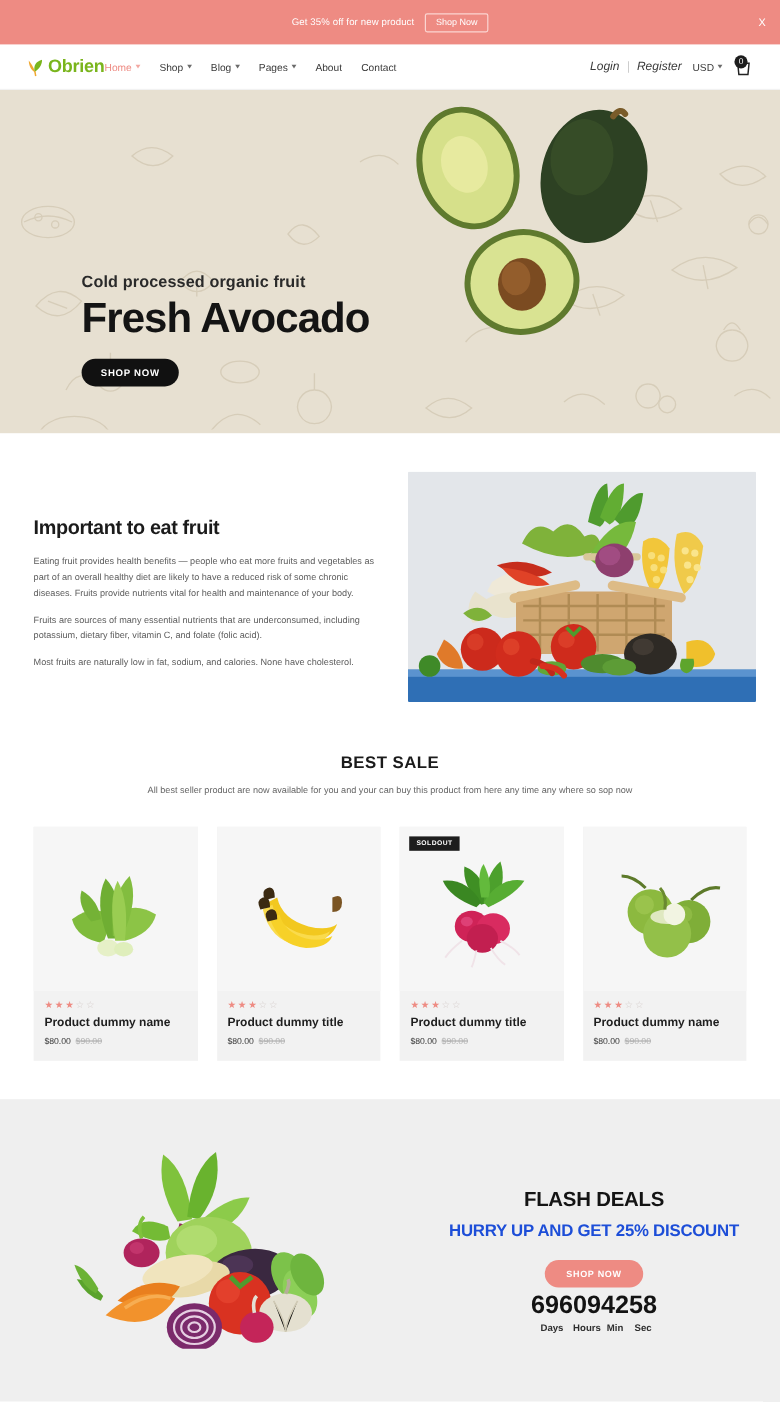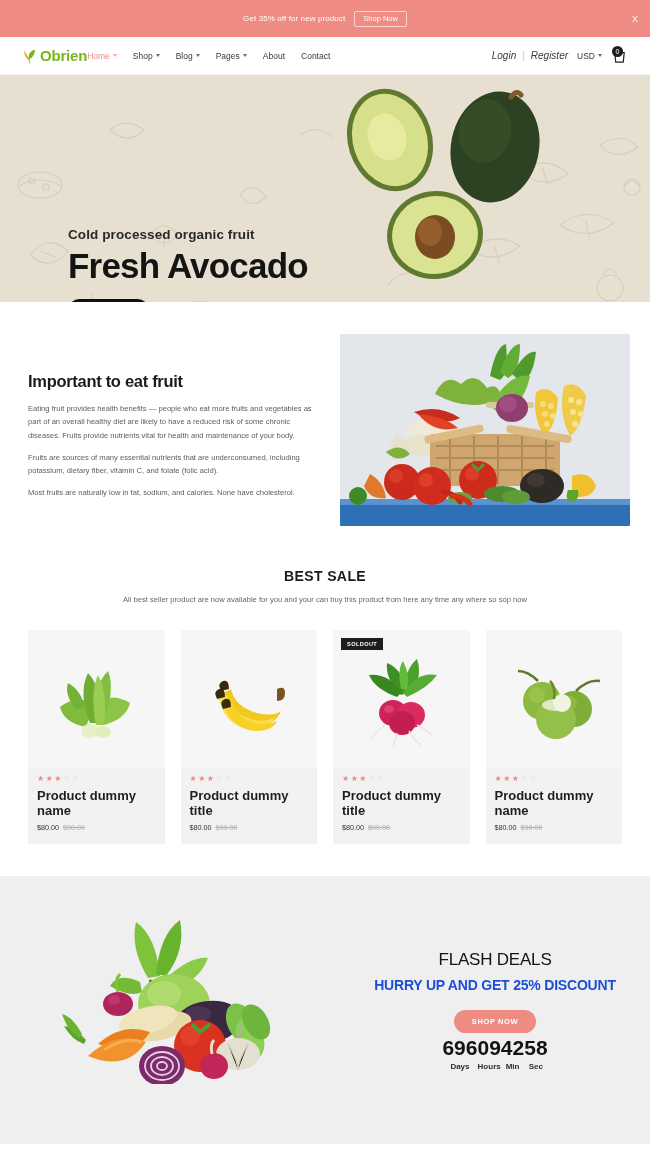--- a/index.html
+++ b/index.html
@@ -61,21 +61,21 @@
   .cart { position: relative; cursor: pointer; width: 17px; height: 17px; }
   .cart-badge {
     position: absolute; top: -1px; left: 1px;
     width: 11px; height: 11px; border-radius: 50%;
     background: #1d1d1d; color: #fff; font-size: 7px;
     display: flex; align-items: center; justify-content: center;
   }
 
   
   .hero {
-    height: 227px; background: #e7e0d1; position: relative; overflow: hidden;
+    height: 286px; background: #e7e0d1; position: relative; overflow: hidden;
   }
   .hero-sketch { position: absolute; inset: 0; opacity: .35; }
   .hero-content { position: absolute; left: 68px; top: 152px; z-index: 3; }
   .hero-sub {
     font-size: 13.5px; color: #2a2a2a; font-weight: 600; letter-spacing: .1px;
   }
   .hero-title {
     font-size: 35px; font-weight: bold; color: #141414;
     letter-spacing: -.8px; margin-top: 6px; line-height: 1;
   }
@@ -125,35 +125,35 @@
   }
   .soldout {
     position: absolute; top: 8px; left: 8px; z-index: 4;
     background: #1d1d1d; color: #fff; font-size: 5.6px; font-weight: bold;
     padding: 3px 6px; letter-spacing: .4px;
   }
   .card-body { padding: 8px 9px 12px; }
   .stars { display: flex; gap: 1.5px; margin-bottom: 5px; }
   .star { font-size: 8px; color: #ee8b83; line-height: 1; }
   .star.empty { color: #d8d0cf; }
-  .card-name { font-size: 13px; font-weight: bold; color: #1f1f1f; margin-bottom: 5px; }
+  .card-name { font-size: 10px; font-weight: bold; color: #1f1f1f; margin-bottom: 5px; }
   .card-price { font-size: 7.2px; color: #333; }
   .card-price .old { color: #b0b0b0; text-decoration: line-through; margin-left: 4px; }
 
   
   .flash {
     margin-top: 32px; height: 268px; background: #efefef;
     display: flex; align-items: center; position: relative; overflow: hidden;
   }
   .flash-img { position: absolute; left: 52px; top: 18px; }
   .flash-right {
     margin-left: auto; width: 300px; text-align: center; padding-right: 10px;
   }
   .flash-title {
-    font-size: 17px; font-weight: normal; letter-spacing: -.2px; color: #141414;
+    font-size: 17px; font-weight: bold; letter-spacing: -.2px; color: #141414;
   }
   .flash-sub {
     font-size: 14px; font-weight: bold; color: #1d4ed8;
     margin-top: 7px; letter-spacing: -.2px;
   }
   .flash-btn {
     margin-top: 17px; background: #ee8b83; color: #fff; border: none;
     border-radius: 13px; padding: 7px 18px; font-size: 7.5px;
     font-weight: bold; letter-spacing: .6px; cursor: pointer; font-family: inherit;
   }

